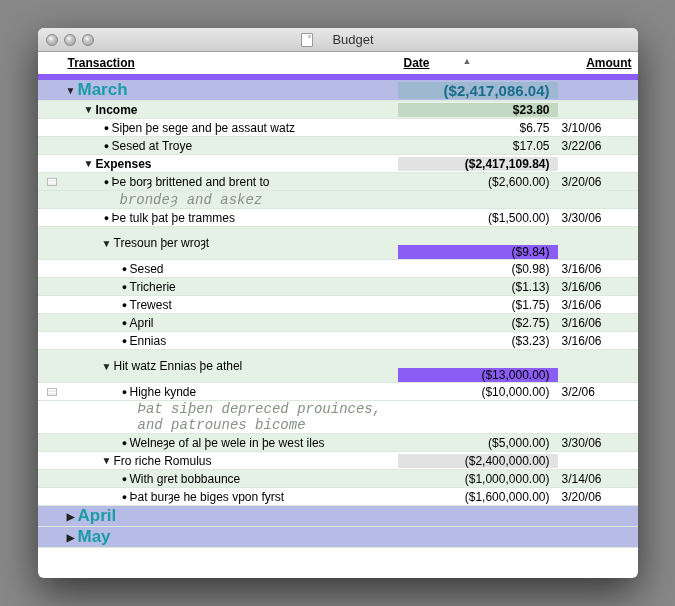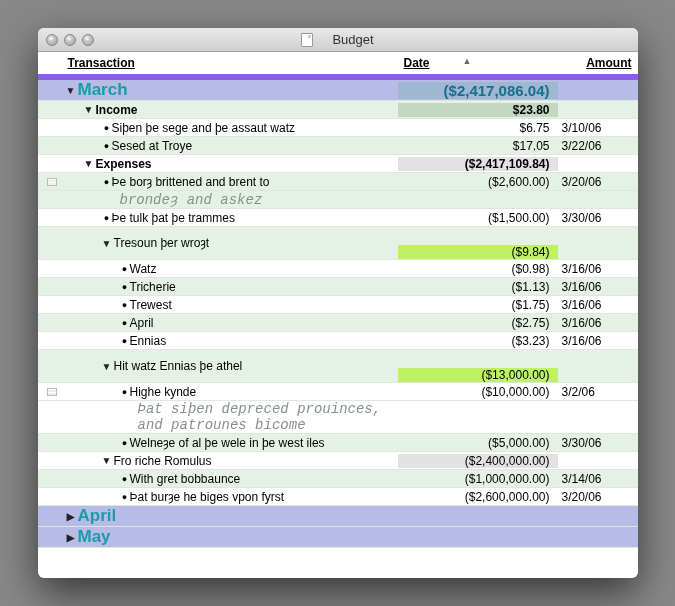--- a/index.html
+++ b/index.html
@@ -83,21 +83,21 @@
 .cat-row-income .cell-trans { font-weight: bold; }
 .cat-row-income .cell-amount { background: #c2d8c2; font-weight: bold; }
 
 .cat-row-expense { background: #fff; }
 .cat-row-expense .cell-trans { font-weight: bold; }
 .cat-row-expense .cell-amount { background: #e2e2e2; font-weight: bold; }
 
 .green { background: #e4f1e4; }
 .white { background: #fff; }
 
-.sub-row .cell-amount.shaded { background: #bef264; margin-top: 18px; }
+.sub-row .cell-amount.shaded { background: #8b5cf6; margin-top: 18px; }
 .sub-row .cell-amount.shaded-gray { background: #e2e2e2; }
 
 .note {
   font-style: italic; color: #889088; font-size: 14px;
   padding-left: 0;
   font-family: Liberation Mono, monospace;
 }
 .note-row .cell-amount, .note-row .cell-date { }
 
 .indent-0 { padding-left: 0px; }
@@ -217,21 +217,21 @@
           <span class="disclosure">▼</span>
           <span>Tresoun þer wroȝt</span>
         </div>
       <div class="cell-amount shaded">($9.84)</div>
       <div class="cell-date"></div>
     </div>
     <div class="row white sub-row">
         <div class="gutter"></div>
         <div class="cell-trans indent-3">
           <span class="bullet">●</span>
-          <span>Watz</span>
+          <span>Sesed</span>
         </div>
         <div class="cell-amount">($0.98)</div>
         <div class="cell-date">3/16/06</div>
       </div>
     <div class="row green sub-row">
         <div class="gutter"></div>
         <div class="cell-trans indent-3">
           <span class="bullet">●</span>
           <span>Tricherie</span>
         </div>
@@ -319,21 +319,21 @@
         </div>
         <div class="cell-amount">($1,000,000.00)</div>
         <div class="cell-date">3/14/06</div>
       </div>
     <div class="row white sub-row">
         <div class="gutter"></div>
         <div class="cell-trans indent-3">
           <span class="bullet">●</span>
           <span>Þat burȝe he biges vpon fyrst</span>
         </div>
-        <div class="cell-amount">($2,600,000.00)</div>
+        <div class="cell-amount">($1,600,000.00)</div>
         <div class="cell-date">3/20/06</div>
       </div>
 
     <div class="row month-row">
       <div class="gutter"></div>
       <div class="cell-trans indent-0">
           <span class="disclosure">▶</span>
           <span>April</span>
         </div>
       <div class="cell-amount"></div>

